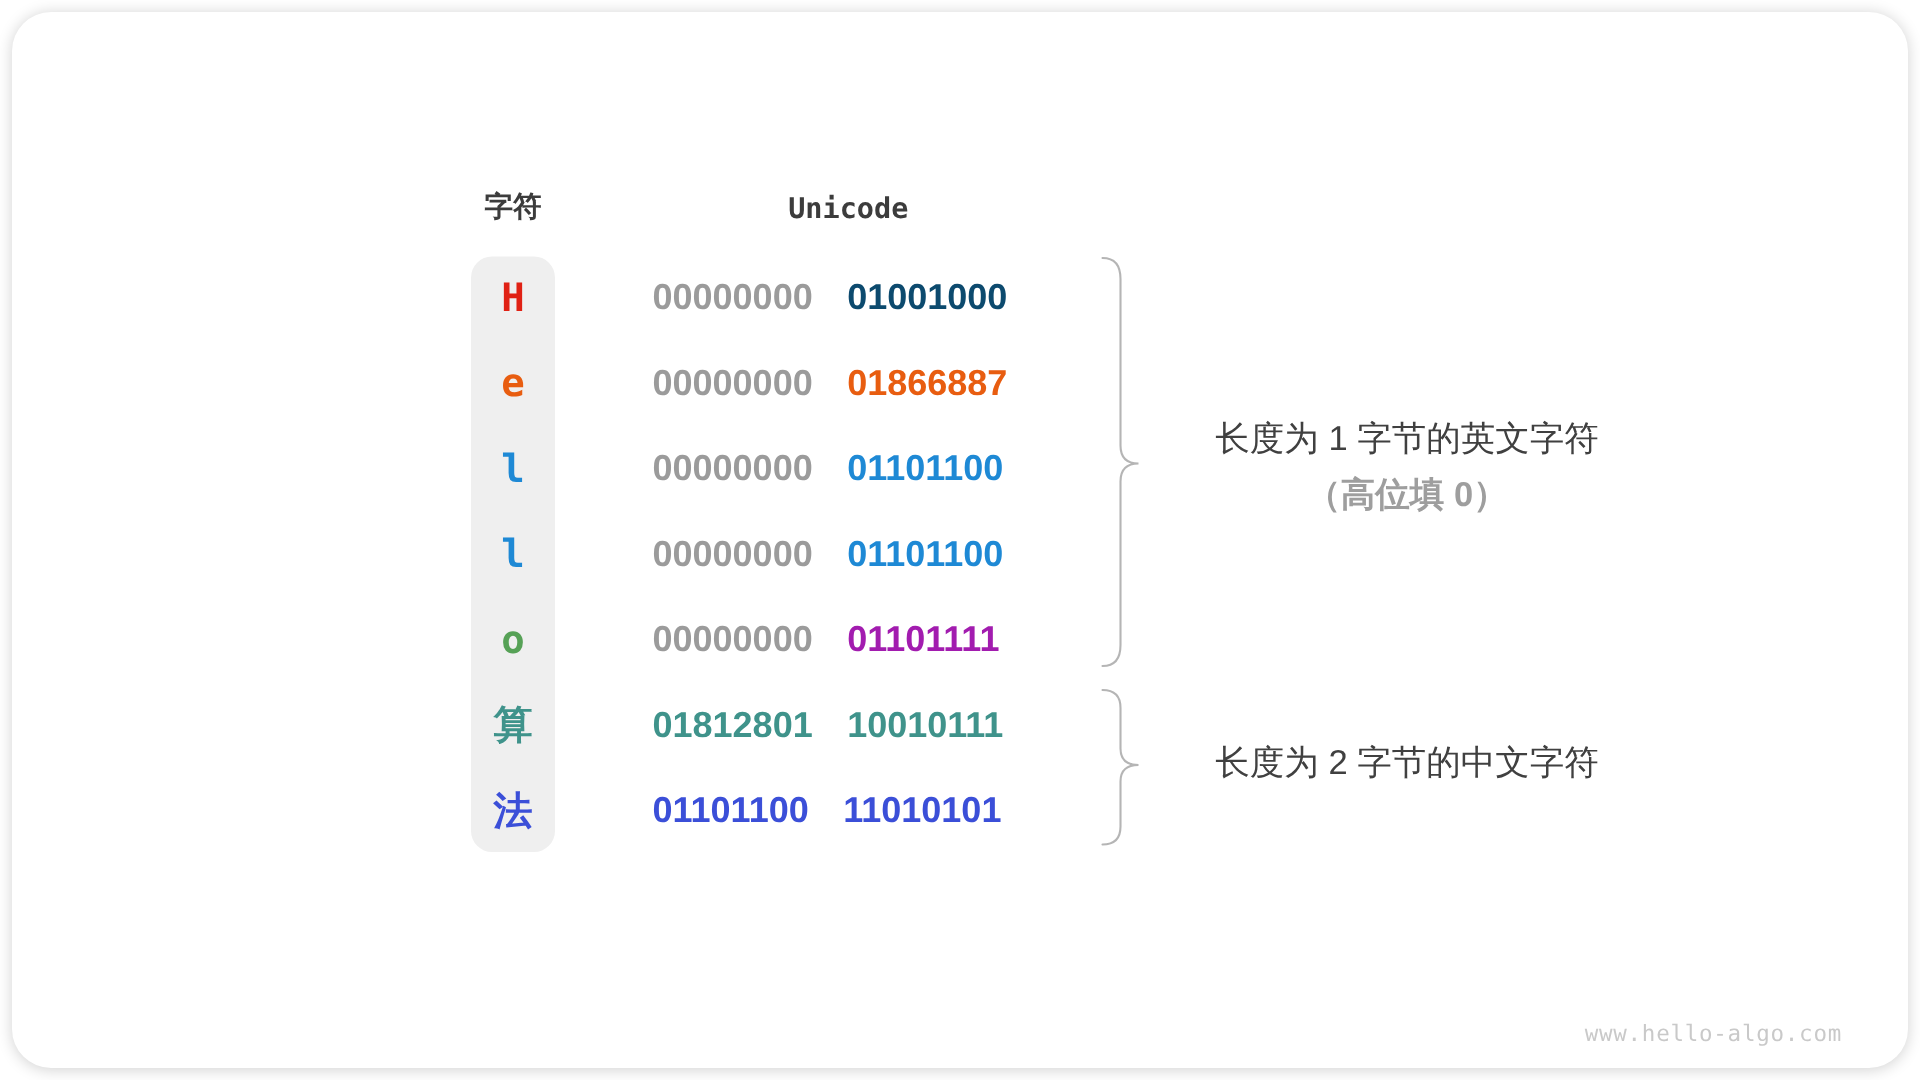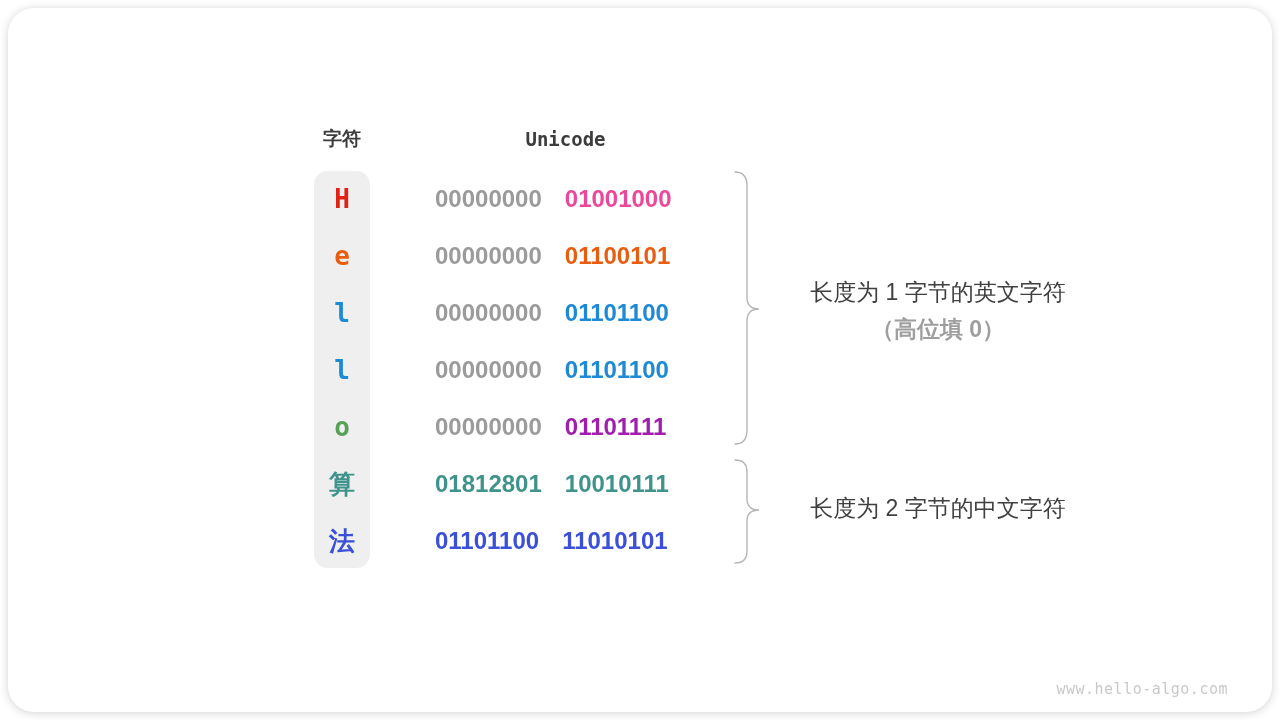--- a/index.html
+++ b/index.html
@@ -68,28 +68,28 @@
   <div class="col-header char">字符</div>
   <div class="col-header unicode">Unicode</div>
 
   <div class="pill" style="background: rgb(239, 239, 239);"></div>
 
   <div class="rows">
     <div class="row">
       <div class="cell-char" style="color: rgb(224, 33, 20);">H</div>
       <div class="cell-bits">
         <span style="color: rgb(155, 155, 155);">00000000</span>
-        <span style="color: #ec4899;">01001000</span>
+        <span style="color: #0c4a6e;">01001000</span>
       </div>
     </div>
     <div class="row">
       <div class="cell-char" style="color: rgb(232, 93, 16);">e</div>
       <div class="cell-bits">
         <span style="color: rgb(155, 155, 155);">00000000</span>
-        <span style="color: rgb(232, 93, 16);">01100101</span>
+        <span style="color: rgb(232, 93, 16);">01866887</span>
       </div>
     </div>
     <div class="row">
       <div class="cell-char" style="color: rgb(30, 137, 213);">l</div>
       <div class="cell-bits">
         <span style="color: rgb(155, 155, 155);">00000000</span>
         <span style="color: rgb(30, 137, 213);">01101100</span>
       </div>
     </div>
     <div class="row">

